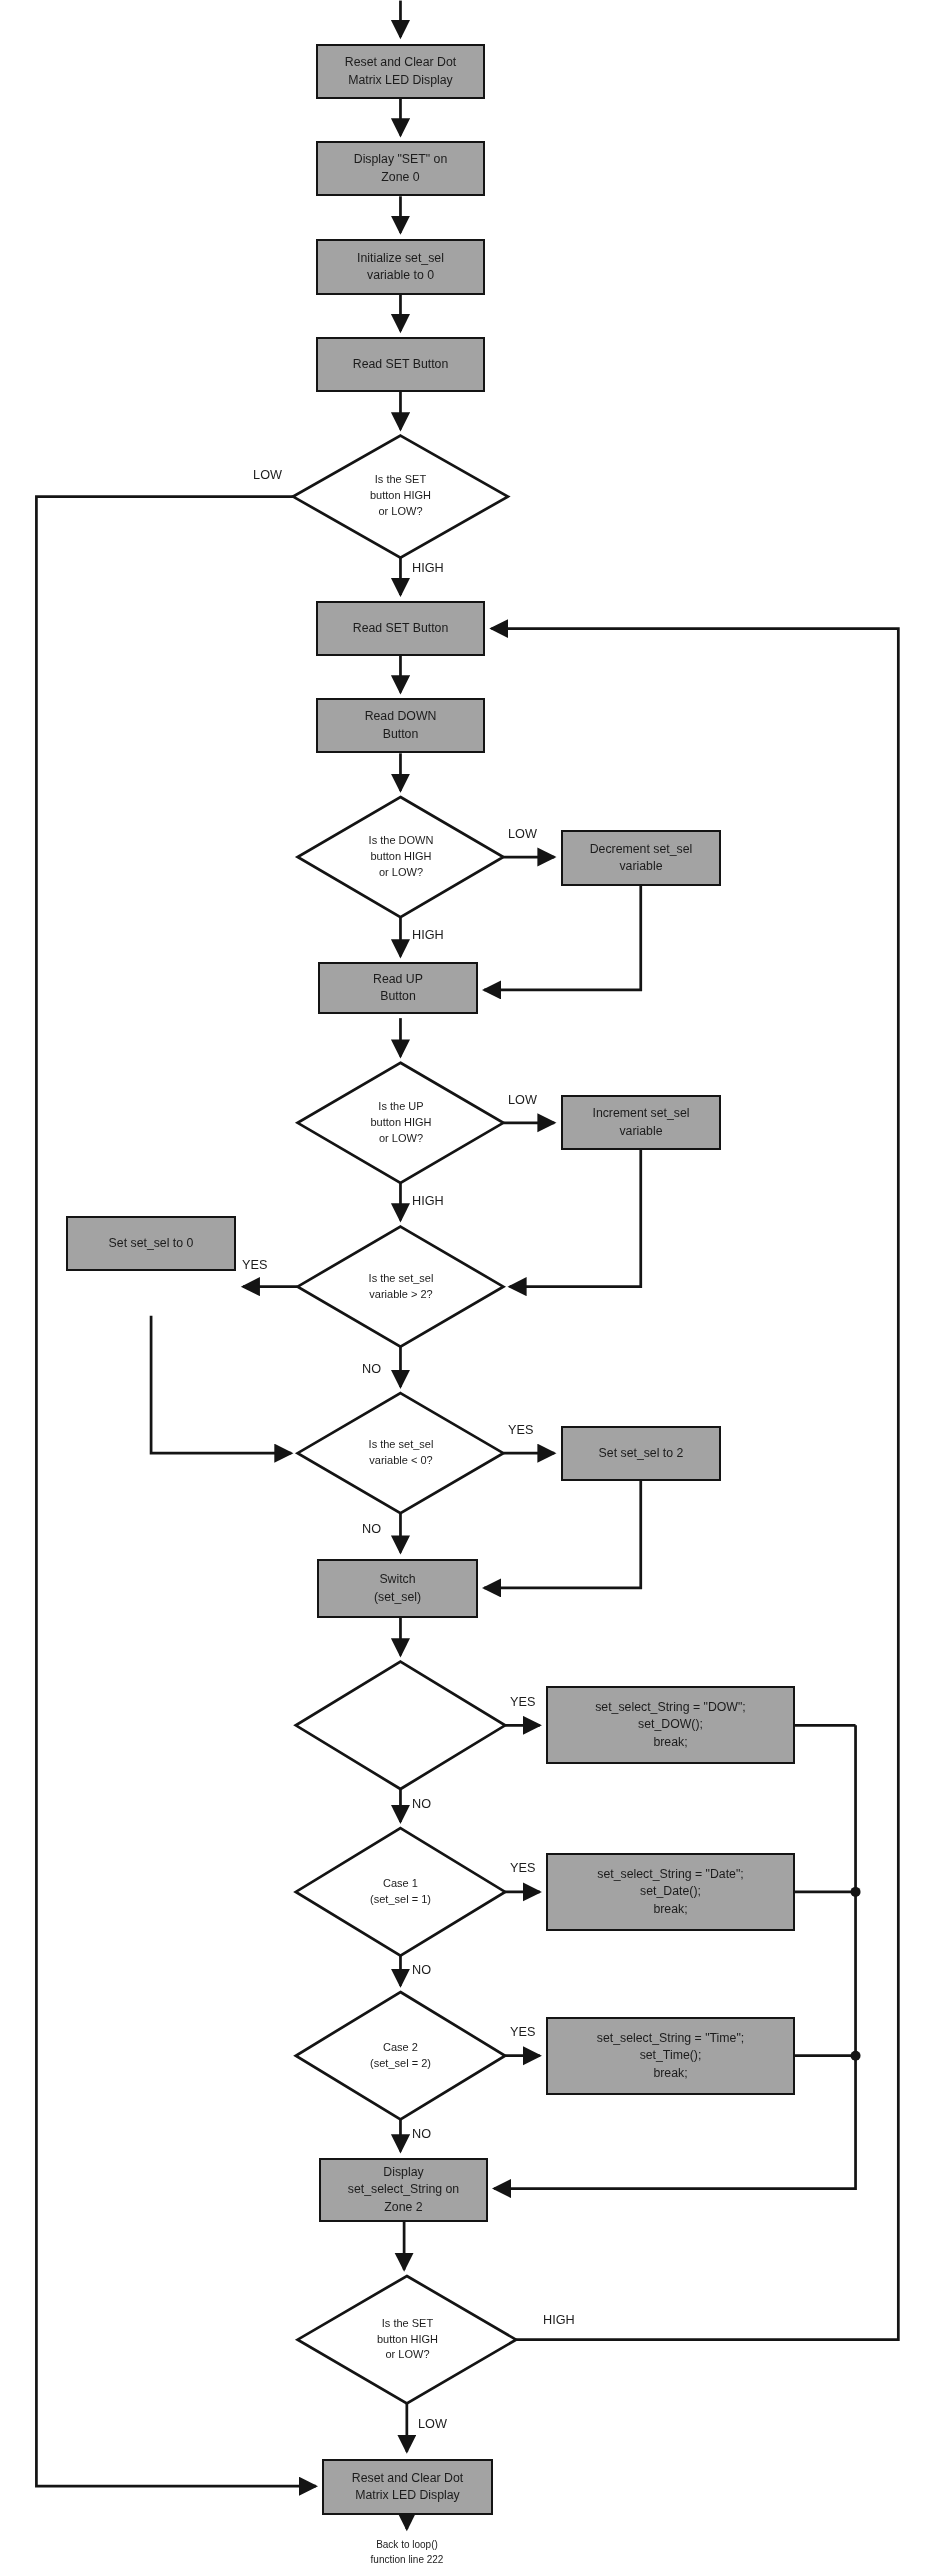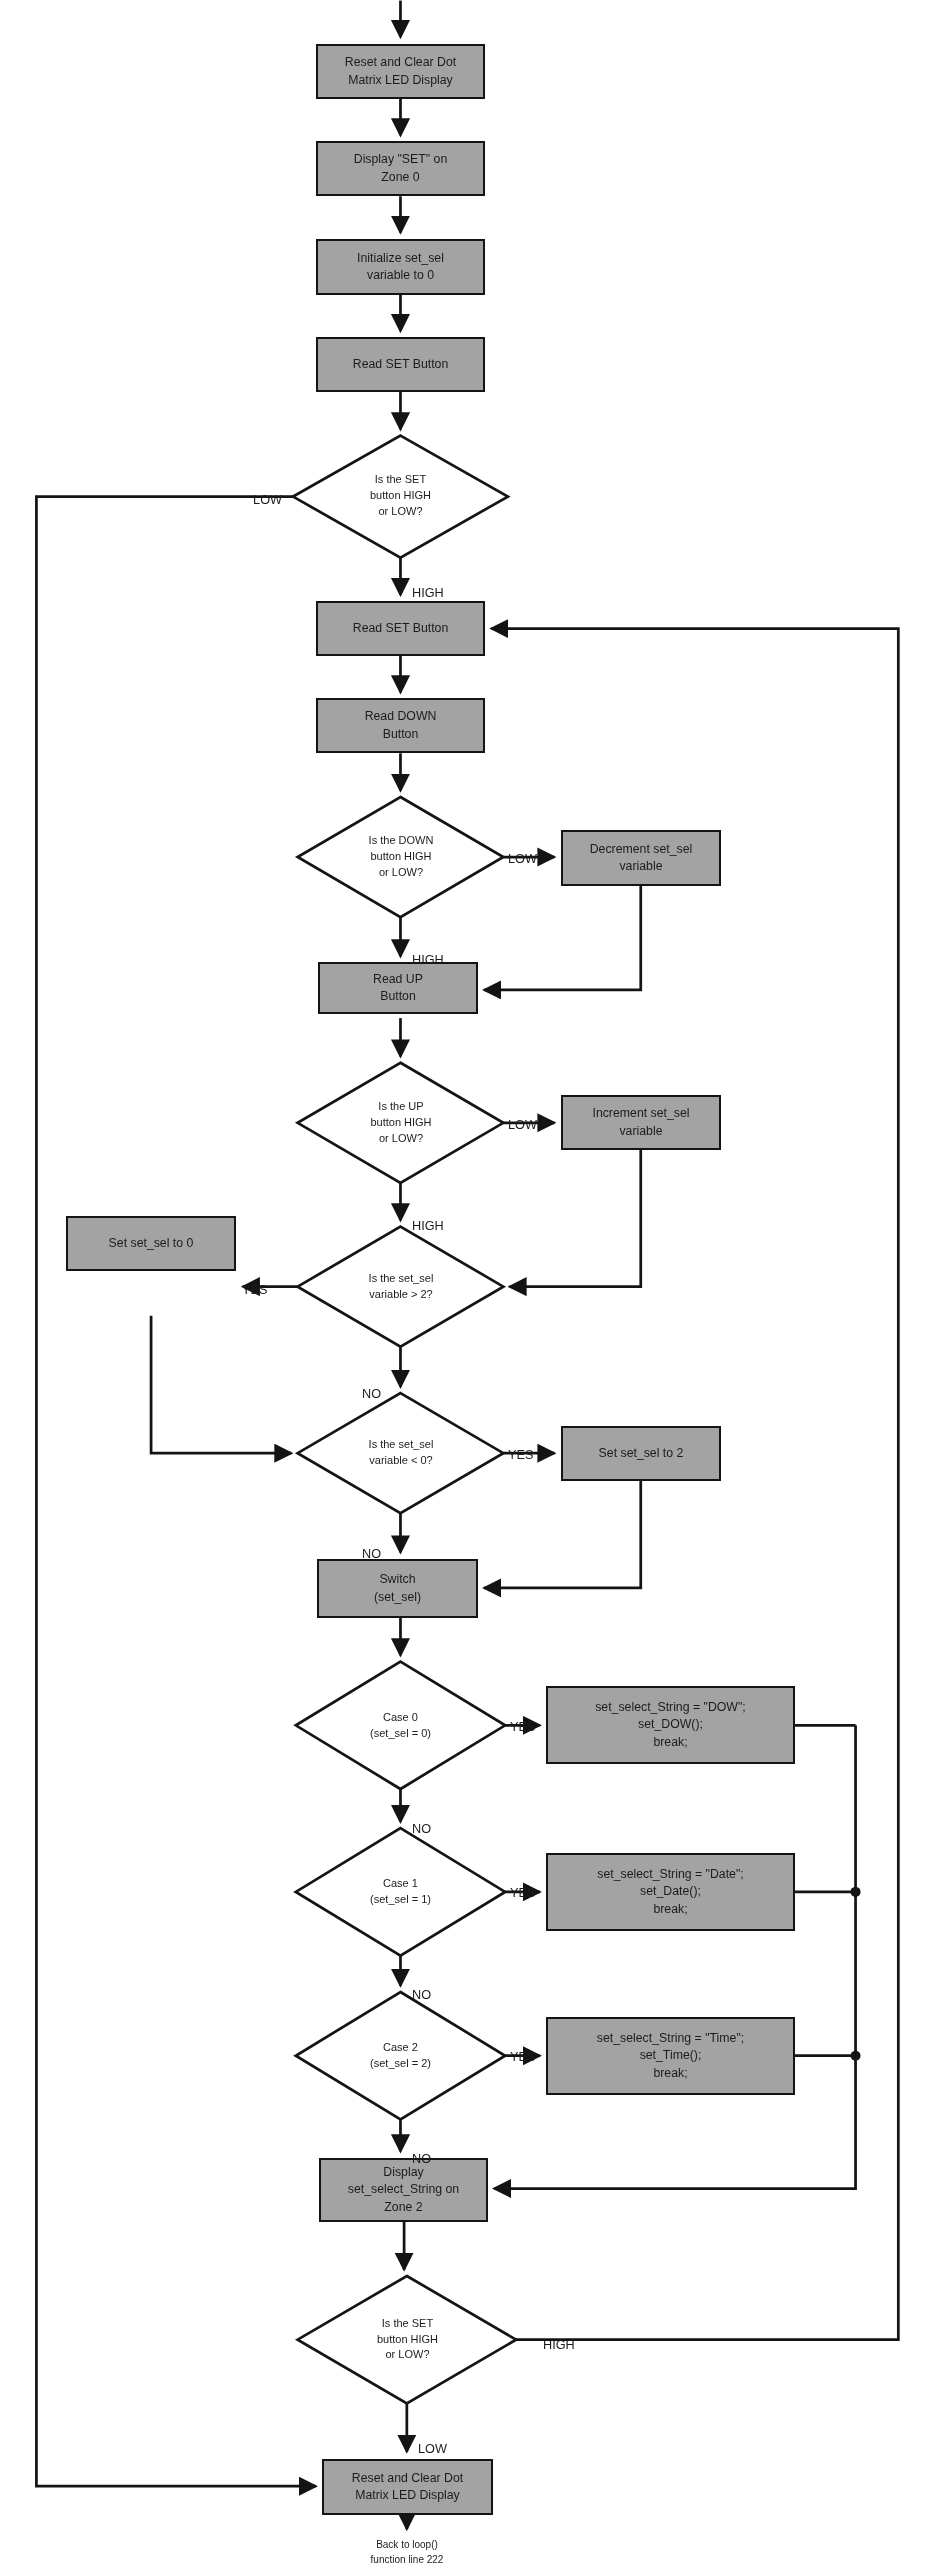--- a/index.html
+++ b/index.html
@@ -29,21 +29,20 @@
     text-align:center;
     font-size:11px;line-height:1.45;
     white-space:pre-line;
     z-index:2;
   }
   .elabel{
     position:absolute;
     font-size:12.7px;
     z-index:3;
     white-space:nowrap;
-    margin-top:25px;
   }
   .elabel.right{text-align:right;}
   .endnote{
     position:absolute;
     text-align:center;
     font-size:10px;line-height:1.5;
     white-space:pre-line;
     z-index:2;
   }
 </style>
@@ -174,22 +173,20 @@
   <div class="dtext" style="left:298px;top:797px;width:206px;height:120px">Is the DOWN
 button HIGH
 or LOW?</div>
   <div class="dtext" style="left:298px;top:1063px;width:206px;height:120px">Is the UP
 button HIGH
 or LOW?</div>
   <div class="dtext" style="left:298px;top:1227px;width:206px;height:120px">Is the set_sel
 variable &gt; 2?</div>
   <div class="dtext" style="left:298px;top:1393px;width:206px;height:120px">Is the set_sel
 variable &lt; 0?</div>
-  <div class="dtext" style="left:296px;top:1662px;width:209px;height:127px">Case 0
-(set_sel = 0)</div>
   <div class="dtext" style="left:296px;top:1828px;width:209px;height:127px">Case 1
 (set_sel = 1)</div>
   <div class="dtext" style="left:296px;top:1992px;width:209px;height:127px">Case 2
 (set_sel = 2)</div>
   <div class="dtext" style="left:298px;top:2276px;width:219px;height:127px">Is the SET
 button HIGH
 or LOW?</div>
 
   <div class="elabel right" style="left:214px;top:468px;width:68px">LOW</div>
   <div class="elabel" style="left:412px;top:561px">HIGH</div>

